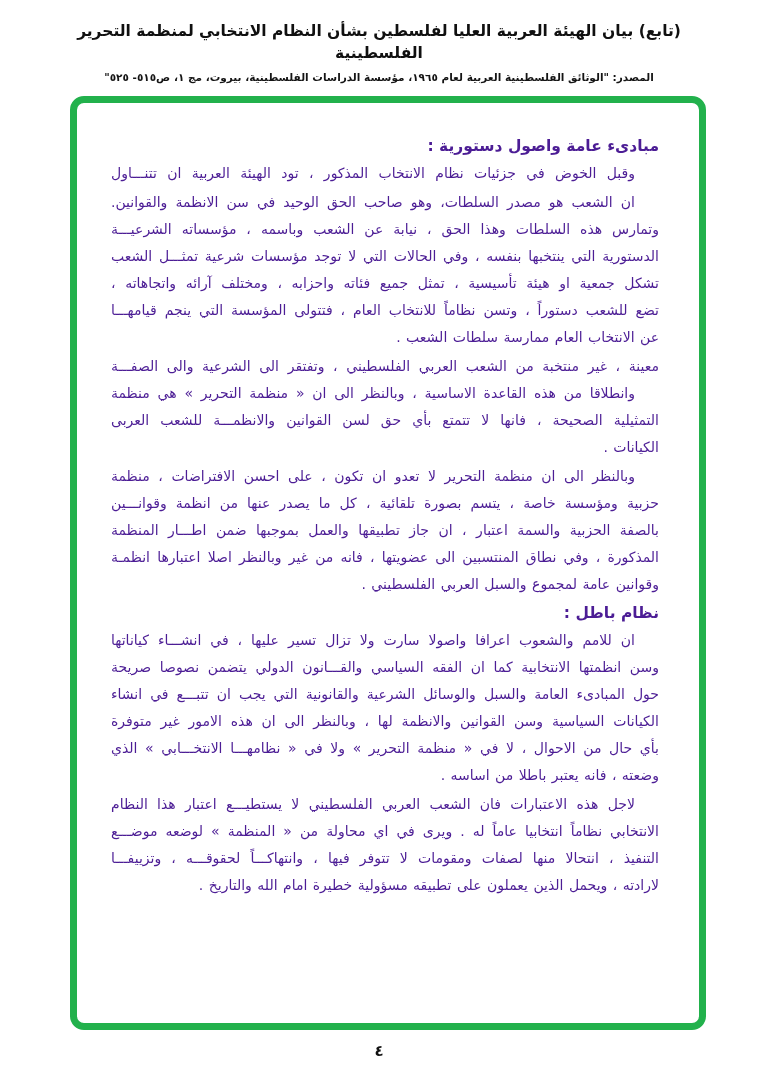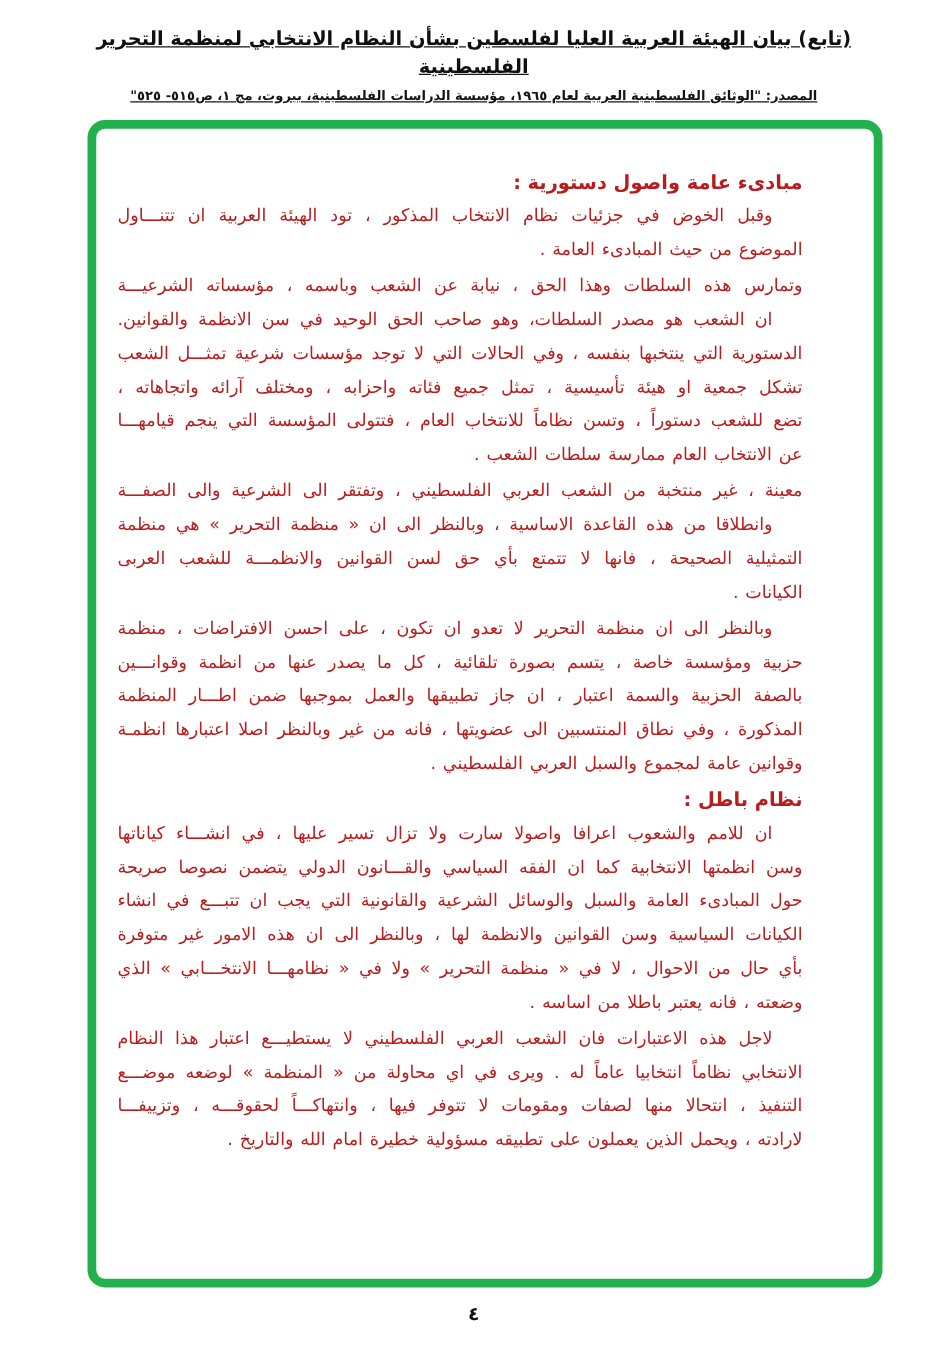--- a/index.html
+++ b/index.html
@@ -13,21 +13,20 @@
   .page {
     position: relative;
     width: 758px; height: 1078px;
     background: #ffffff;
   }
   .header {
     position: absolute;
     top: 20px; left: 0; right: 0;
     text-align: center;
     direction: rtl;
-    text-decoration: underline;
   }
   .title {
     font-weight: bold;
     font-size: 15.5px;
     letter-spacing: 0;
     color: #101010;
     padding: 0 60px;
     line-height: 22px;
   }
   .source {
@@ -41,26 +40,26 @@
     left: 70px; top: 96px;
     width: 636px; height: 934px;
     border: 7px solid #22b14c;
     border-radius: 14px;
     box-sizing: border-box;
     background: transparent;
   }
   .content {
     position: absolute;
     top: 30px;
-    right: 57px;
+    right: 40px;
     width: 548px;
     direction: rtl;
     font-size: 14px;
     line-height: 27px;
-    color: #b91c1c;
+    color: #4c1d95;
   }
   .sec-heading {
     font-weight: bold;
     font-size: 15.5px;
     text-align: right;
     margin: 0;
   }
   .paragraph { margin: 0 0 2px 0; }
   .line {
     text-align: justify;
@@ -92,26 +91,25 @@
     <div class="source">المصدر: "الوثائق الفلسطينية العربية لعام ١٩٦٥، مؤسسة الدراسات الفلسطينية، بيروت، مج ١، ص٥١٥- ٥٢٥"</div>
   </div>
 
   <div class="frame">
     <div class="content">
 
       <div class="sec-heading">مبادىء عامة واصول دستورية :</div>
 
       <div class="paragraph">
           <div class="line first">وقبل الخوض في جزئيات نظام الانتخاب المذكور ، تود الهيئة العربية ان تتنـــاول</div>
-          <div class="line last">الموضوع من حيث المبادىء العامة .</div>
         </div>
 
       <div class="paragraph">
+          <div class="line first">ان الشعب هو مصدر السلطات، وهو صاحب الحق الوحيد في سن الانظمة والقوانين.</div>
           <div class="line">وتمارس هذه السلطات وهذا الحق ، نيابة عن الشعب وباسمه ، مؤسساته الشرعيـــة</div>
-          <div class="line first">ان الشعب هو مصدر السلطات، وهو صاحب الحق الوحيد في سن الانظمة والقوانين.</div>
           <div class="line">الدستورية التي ينتخبها بنفسه ، وفي الحالات التي لا توجد مؤسسات شرعية تمثـــل الشعب</div>
           <div class="line">تشكل جمعية او هيئة تأسيسية ، تمثل جميع فئاته واحزابه ، ومختلف آرائه واتجاهاته ،</div>
           <div class="line">تضع للشعب دستوراً ، وتسن نظاماً للانتخاب العام ، فتتولى المؤسسة التي ينجم قيامهـــا</div>
           <div class="line last">عن الانتخاب العام ممارسة سلطات الشعب .</div>
         </div>
 
       <div class="paragraph">
           <div class="line">معينة ، غير منتخبة من الشعب العربي الفلسطيني ، وتفتقر الى الشرعية والى الصفـــة</div>
           <div class="line first">وانطلاقا من هذه القاعدة الاساسية ، وبالنظر الى ان « منظمة التحرير » هي منظمة</div>
           <div class="line">التمثيلية الصحيحة ، فانها لا تتمتع بأي حق لسن القوانين والانظمـــة للشعب العربى</div>

